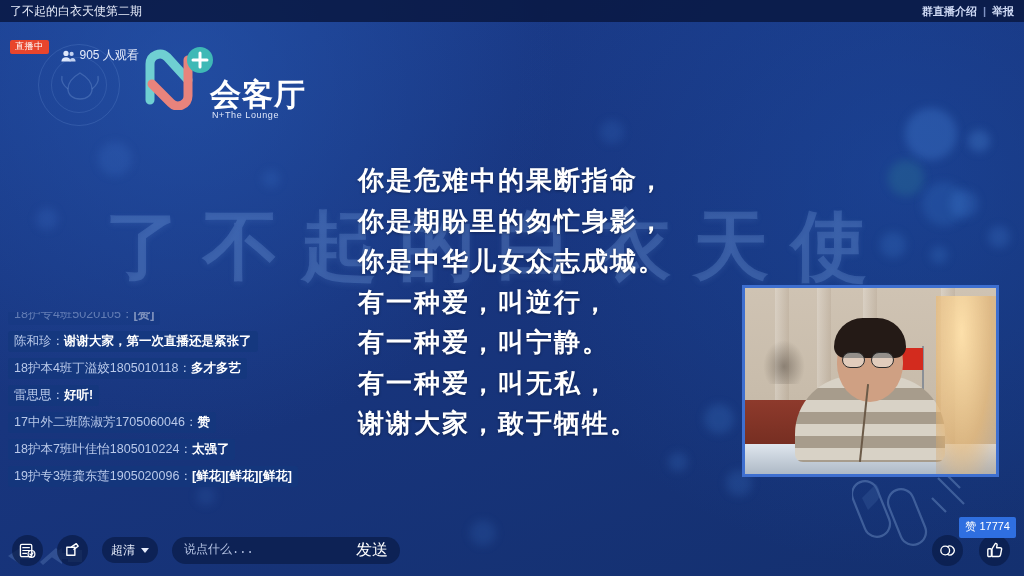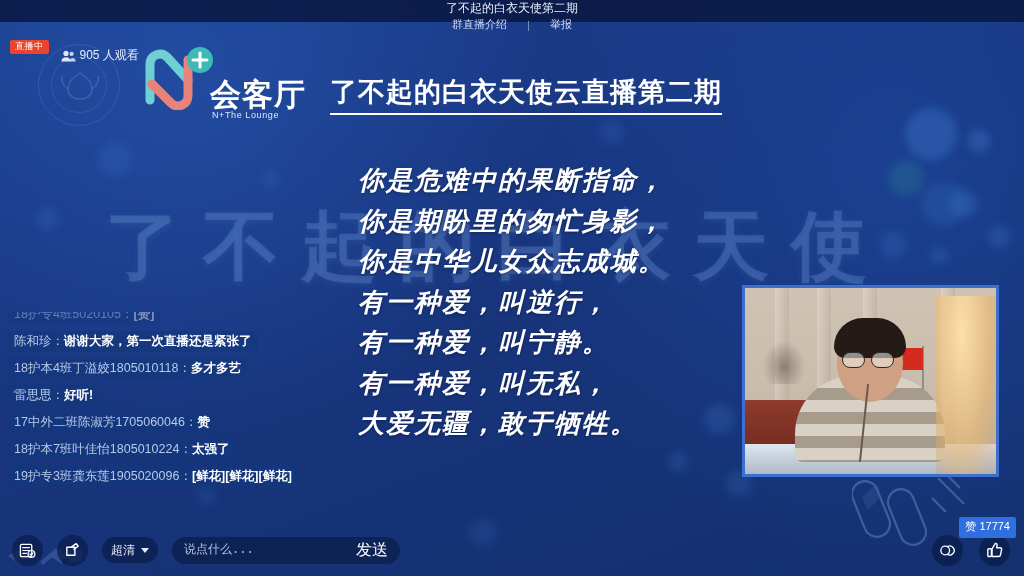--- a/index.html
+++ b/index.html
@@ -36,24 +36,23 @@
 
   
   .deco { position: absolute; pointer-events: none; opacity: .30; }
 
   
   #topbar {
     position: absolute; left: 0; top: 0; width: 1024px; height: 22px;
     background: rgba(8,22,62,.82);
     display: flex; align-items: center; justify-content: space-between;
     padding: 0 10px;
-    flex-direction: column;
   }
   #title-text { font-size: 12px; color: #e9eefc; white-space: nowrap; }
-  #topbar-right { display: flex; align-items: center; gap: 20px; font-size: 11px; color: #cfdaf5; }
+  #topbar-right { display: flex; align-items: center; gap: 6px; font-size: 11px; color: #cfdaf5; font-weight: bold; }
   #topbar-right .sep { color: #7f93c4; }
   #topbar-right span[data-interactable="true"] { cursor: pointer; }
 
   
   #liverow {
     position: absolute; left: 10px; top: 27px;
     display: flex; align-items: center; gap: 12px; height: 16px;
   }
   #live-badge {
     background: #e8452c; color: #fff; font-size: 9px;
@@ -92,21 +91,20 @@
     letter-spacing: 1px;
     border-bottom: 2px solid #ffffff;
     padding-bottom: 3px;
     white-space: nowrap;
   }
 
   
   #poem {
     position: absolute; left: 358px; top: 160px; width: 360px;
     font-family: "DejaVu Serif", "Liberation Serif", serif;
-    font-style: italic;
   }
   #poem .line {
     color: #ffffff;
     font-size: 26px; font-weight: 600;
     line-height: 40.5px;
     letter-spacing: 2px;
     white-space: nowrap;
     text-shadow: 0 1px 3px rgba(0,0,0,.35);
   }
 
@@ -319,30 +317,29 @@
     <svg data-interactable="false" width="76" height="64" viewBox="0 0 76 64" style="position:absolute;left:0;top:2px;">
       <path d="M10 54 V18 a10 10 0 0 1 17-7 L48 34" fill="none" stroke="#6fcfd2" stroke-width="9" stroke-linecap="round"></path>
       <path d="M48 14 V50 a10 10 0 0 1 -17 7 L12 38" fill="none" stroke="#e8837c" stroke-width="9" stroke-linecap="round"></path>
       <circle cx="60" cy="14" r="13" fill="#3fb9b6"></circle>
       <path d="M60 7 v14 M53 14 h14" stroke="#ffffff" stroke-width="3" stroke-linecap="round"></path>
     </svg>
     <div id="logo-cn" data-interactable="false">会客厅</div>
     <div id="logo-en" data-interactable="false">N+The Lounge</div>
   </div>
 
-  <div id="headline" data-interactable="false">了不起的白衣天使云直播第二期</div>
 
   <div id="poem" data-interactable="false">
     <div class="line" data-interactable="false">你是危难中的果断指命，</div>
     <div class="line" data-interactable="false">你是期盼里的匆忙身影，</div>
     <div class="line" data-interactable="false">你是中华儿女众志成城。</div>
     <div class="line" data-interactable="false">有一种爱，叫逆行，</div>
     <div class="line" data-interactable="false">有一种爱，叫宁静。</div>
     <div class="line" data-interactable="false">有一种爱，叫无私，</div>
-    <div class="line" data-interactable="false">大爱无疆，敢于牺牲。</div>
+    <div class="line" data-interactable="false">谢谢大家，敢于牺牲。</div>
   </div>
 
   <div id="video" data-interactable="true">
     <div id="vid-bg" data-interactable="false"></div>
     <div class="vcurtain" data-interactable="false" style="left:30px;"></div>
     <div class="vcurtain" data-interactable="false" style="left:72px;"></div>
     <div class="vcurtain" data-interactable="false" style="left:118px;"></div>
     <div class="vcurtain" data-interactable="false" style="left:196px;"></div>
     <div id="vid-lamp" data-interactable="false"></div>
     <div id="vid-sofa" data-interactable="false"></div>

